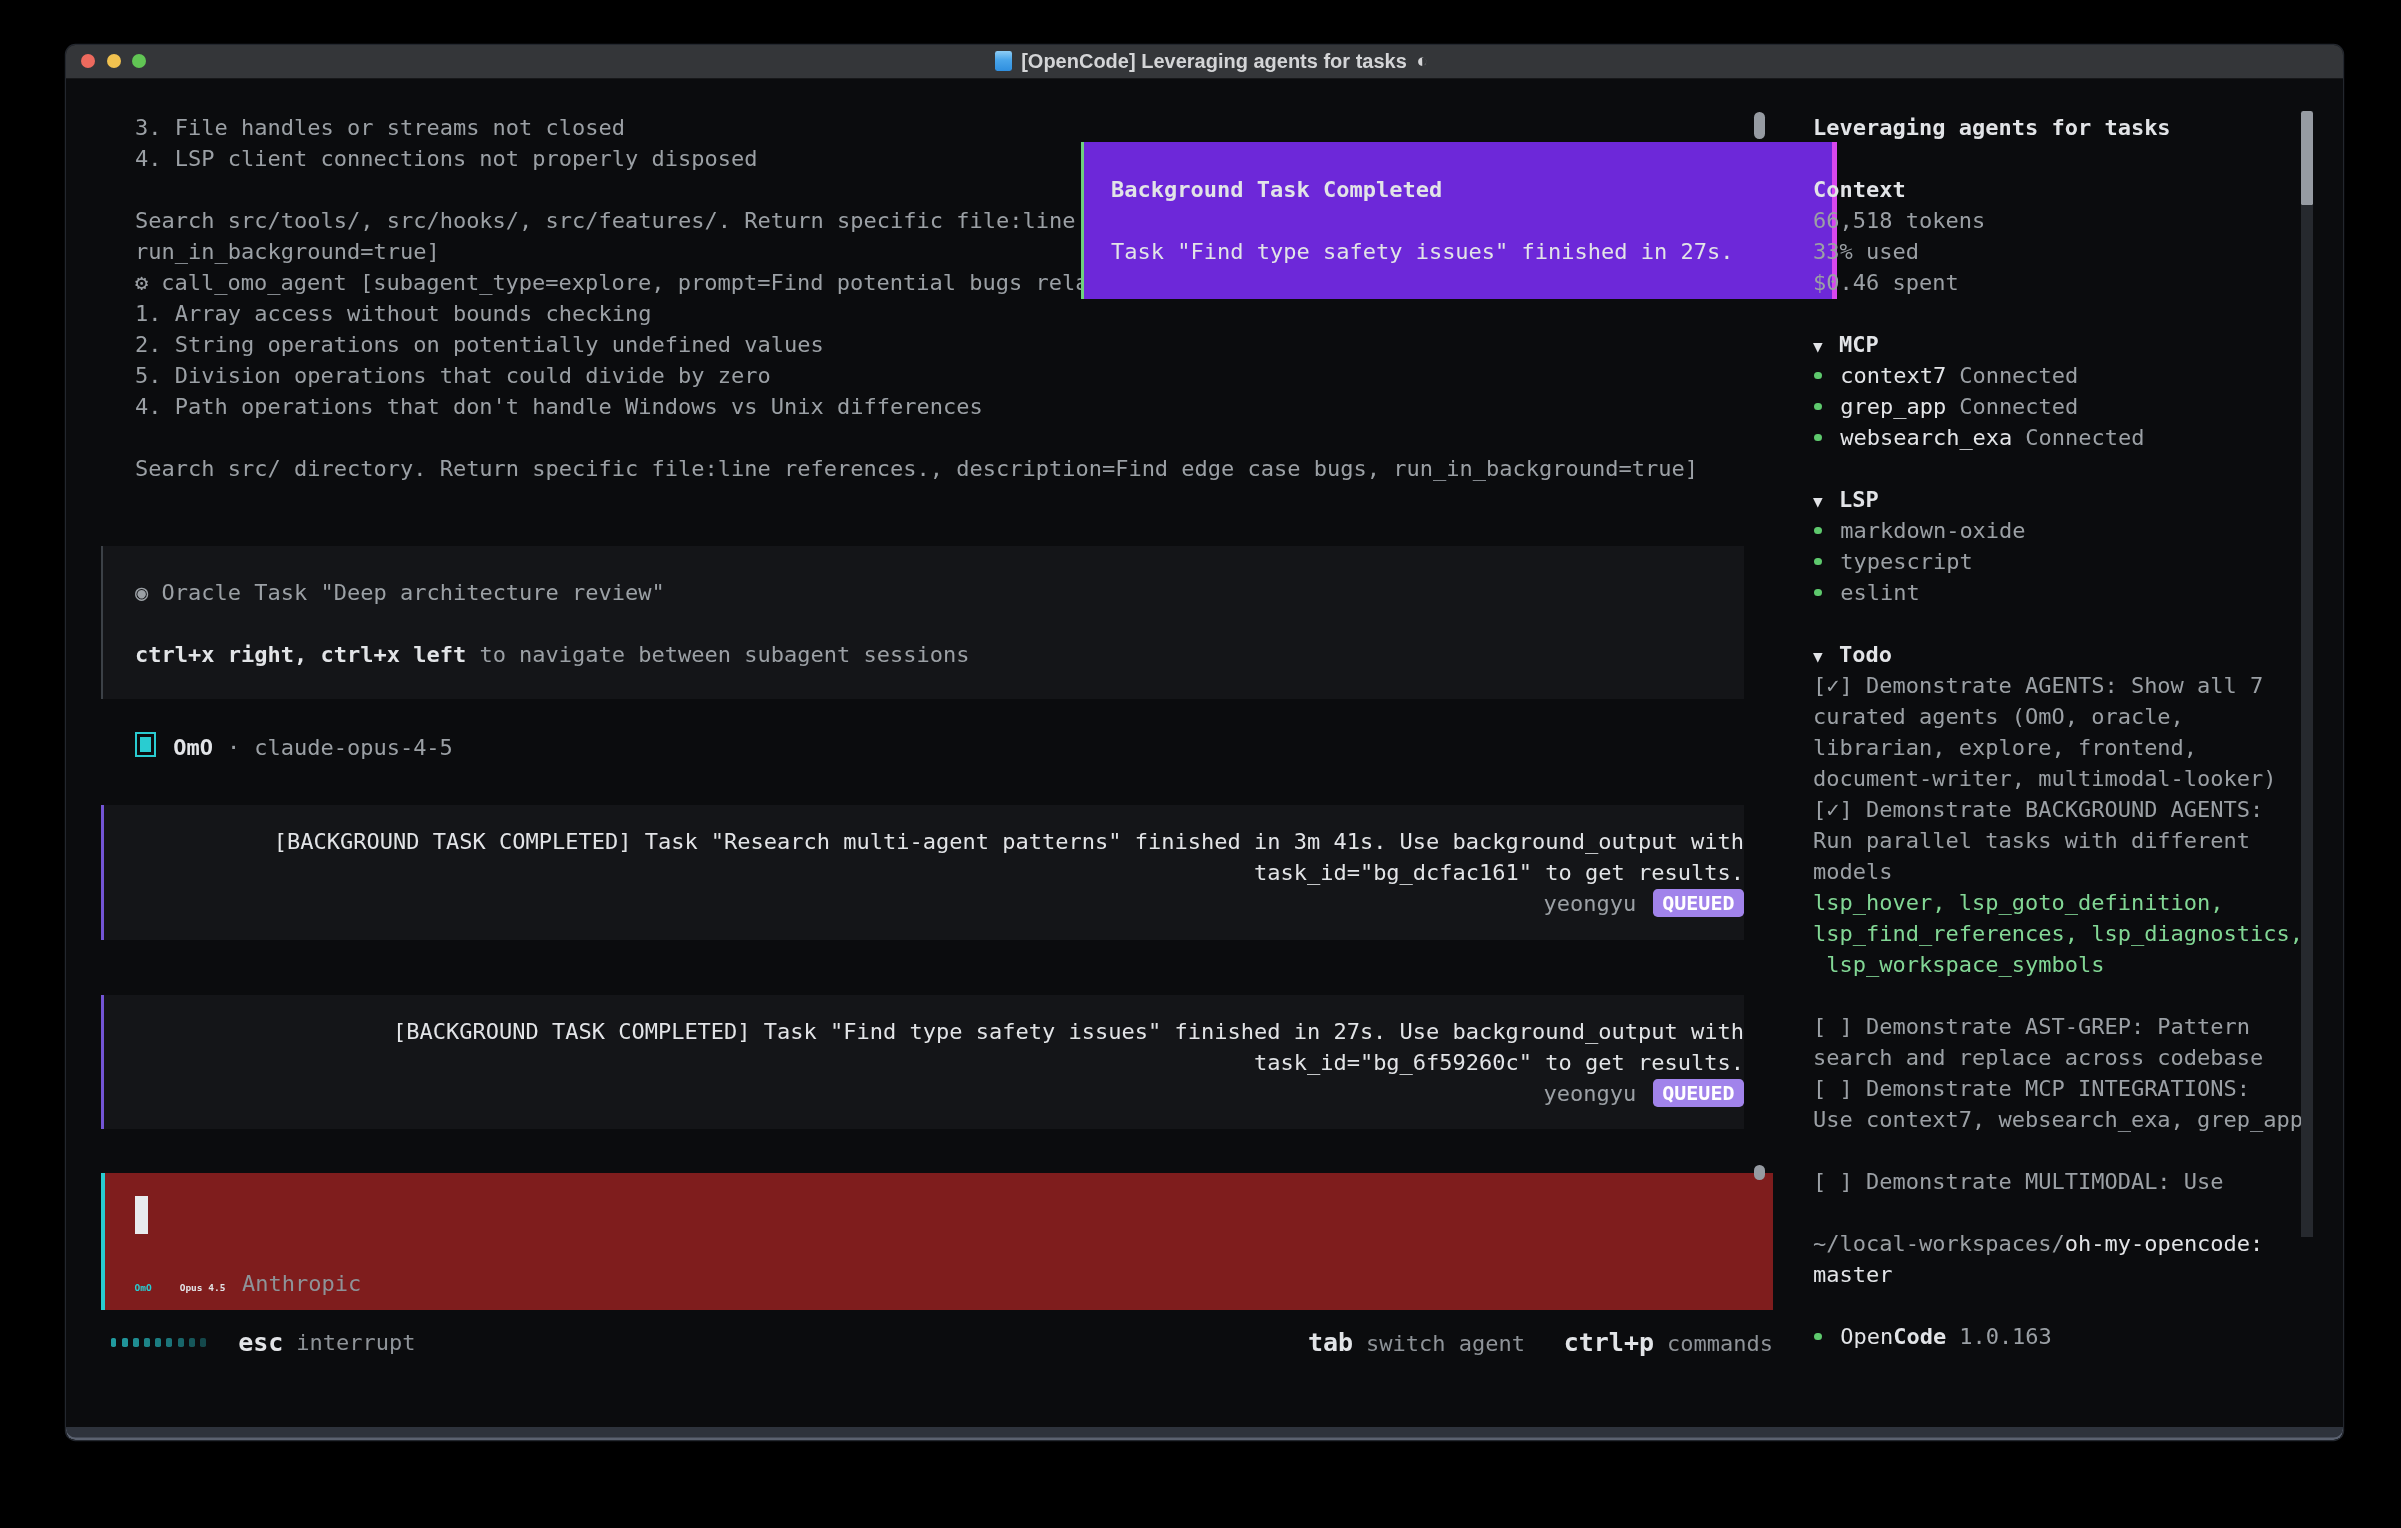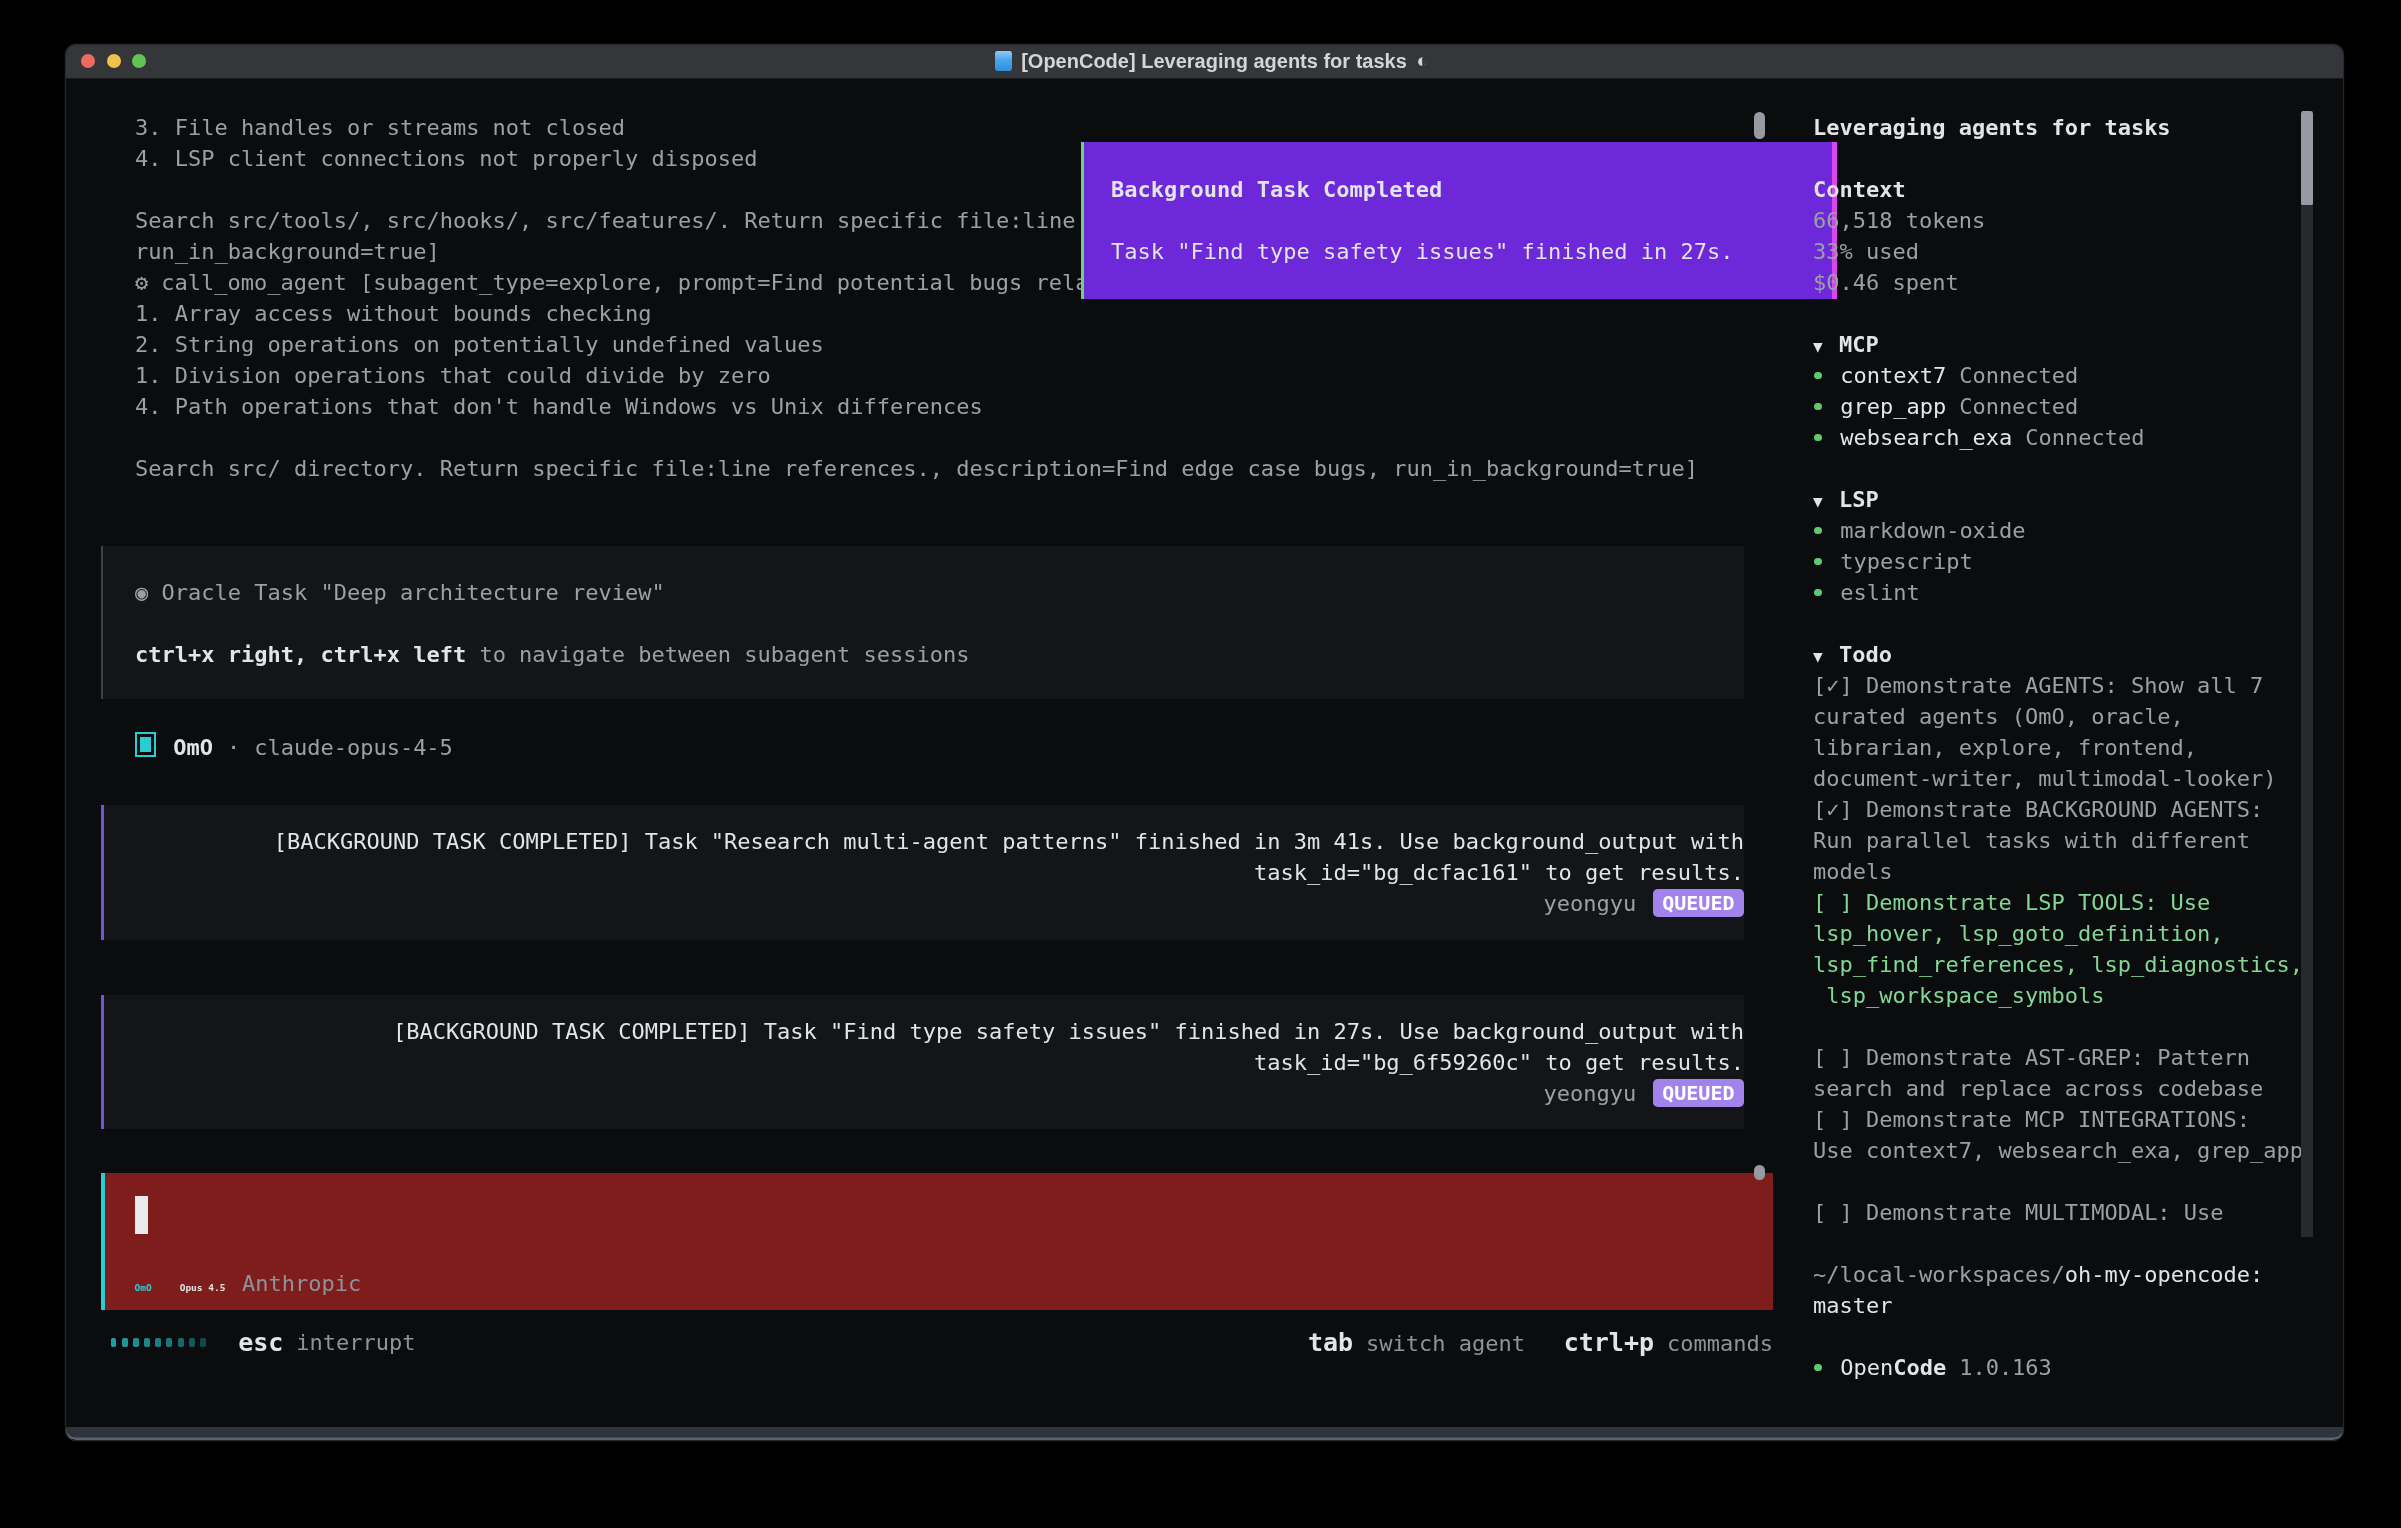--- a/index.html
+++ b/index.html
@@ -105,21 +105,21 @@
 
   <div class="main-col">
     <div class="line pline">3. File handles or streams not closed</div>
     <div class="line pline">4. LSP client connections not properly disposed</div>
     <div class="line pline"></div>
     <div class="line pline">Search src/tools/, src/hooks/, src/features/. Return specific file:line</div>
     <div class="line pline">run_in_background=true]</div>
     <div class="line pline"><span class="gear">⚙</span><span class="gray">call_omo_agent [subagent_type=explore, prompt=Find potential bugs related to EDGE CASES and BOUNDARY CONDITIONS. Look for</span></div>
     <div class="line pline">1. Array access without bounds checking</div>
     <div class="line pline">2. String operations on potentially undefined values</div>
-    <div class="line pline">1. Division operations that could divide by zero</div>
+    <div class="line pline">5. Division operations that could divide by zero</div>
     <div class="line pline">4. Path operations that don't handle Windows vs Unix differences</div>
     <div class="line pline"></div>
     <div class="line pline">Search src/ directory. Return specific file:line references., description=Find edge case bugs, run_in_background=true]</div>
 
     <div class="box obox">
       <div class="line pline"><span class="gray">◉</span><span class="gray"> </span><span class="gray">Oracle Task "Deep architecture review"</span></div>
       <div class="line pline"></div>
       <div class="line pline"><span class="white b">ctrl+x right, ctrl+x left</span><span class="gray"> to navigate between subagent sessions</span></div>
     </div>
 
@@ -193,21 +193,20 @@
     <div class="sline"><span class="dot"></span><span class="gray">eslint</span></div>
     <div class="sline"></div>
     <div class="sline"><span class="tri">▼</span><span class="white b">Todo</span></div>
     <div class="sline">[✓] Demonstrate AGENTS: Show all 7</div>
     <div class="sline">curated agents (OmO, oracle,</div>
     <div class="sline">librarian, explore, frontend,</div>
     <div class="sline">document-writer, multimodal-looker)</div>
     <div class="sline">[✓] Demonstrate BACKGROUND AGENTS:</div>
     <div class="sline">Run parallel tasks with different</div>
     <div class="sline">models</div>
-    <div class="sline green-t">[ ] Demonstrate LSP TOOLS: Use</div>
     <div class="sline green-t">lsp_hover, lsp_goto_definition,</div>
     <div class="sline green-t">lsp_find_references, lsp_diagnostics,</div>
     <div class="sline green-t"> lsp_workspace_symbols</div>
     <div class="sline"></div>
     <div class="sline">[ ] Demonstrate AST-GREP: Pattern</div>
     <div class="sline">search and replace across codebase</div>
     <div class="sline">[ ] Demonstrate MCP INTEGRATIONS:</div>
     <div class="sline">Use context7, websearch_exa, grep_app</div>
     <div class="sline"></div>
     <div class="sline">[ ] Demonstrate MULTIMODAL: Use</div>

